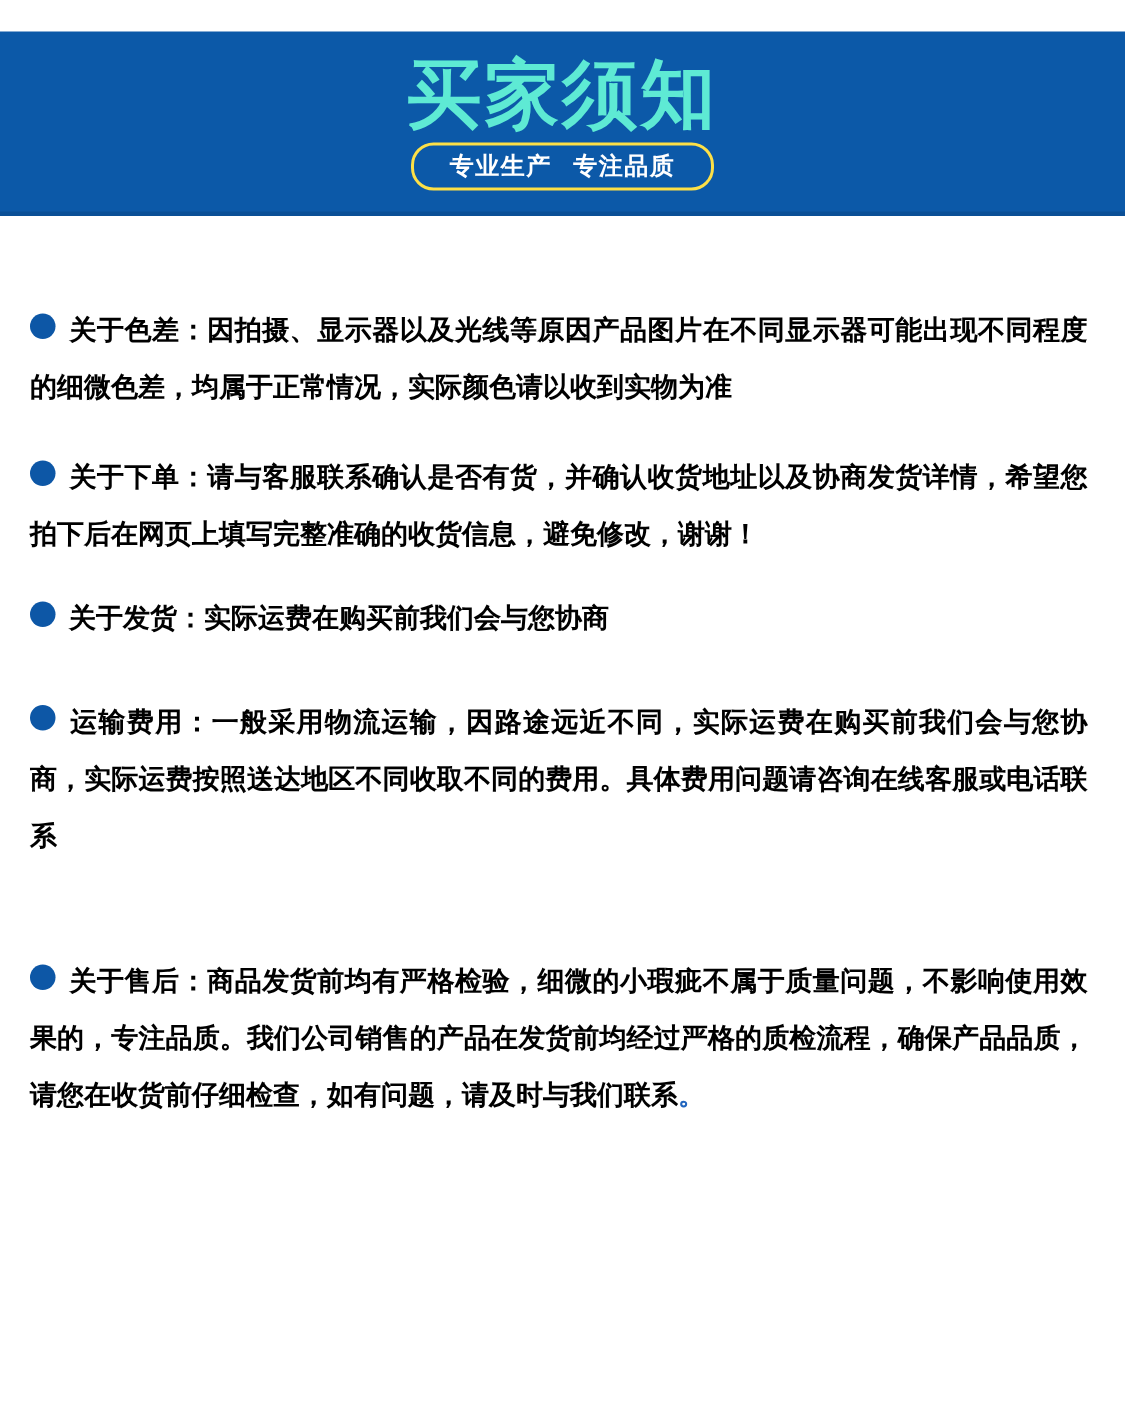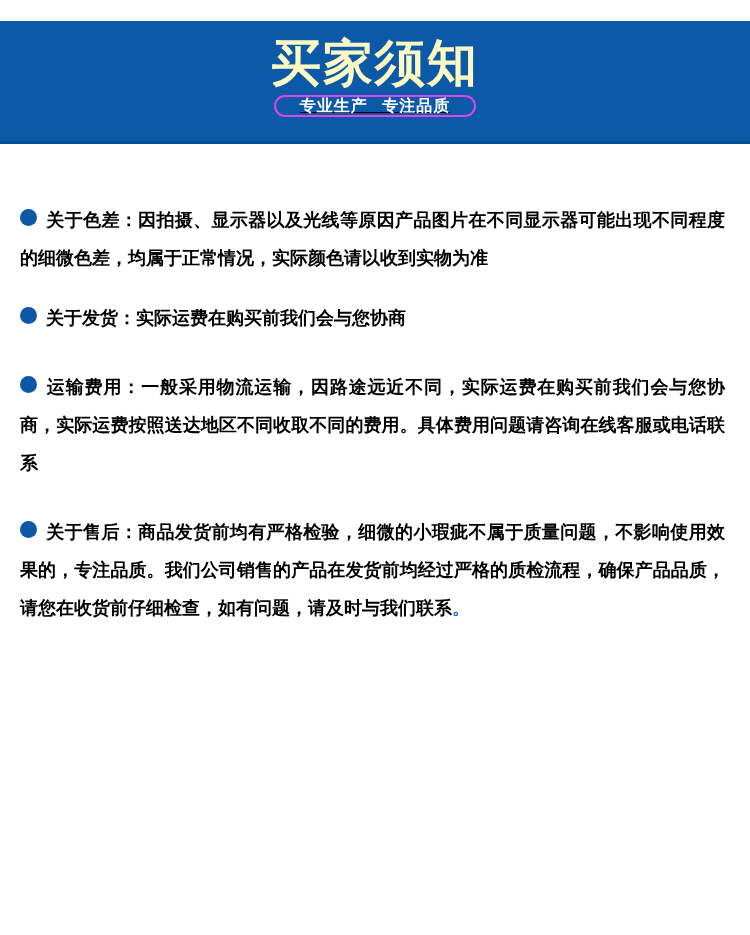--- a/index.html
+++ b/index.html
@@ -24,37 +24,36 @@
     margin-top: 21px;
     height: 123px;
     background: var(--banner-blue);
     display: flex;
     flex-direction: column;
     align-items: center;
     box-shadow: inset 0 -3px 0 rgba(0,0,0,0.10);
   }
   .banner-title {
     margin: 14px 0 0 0;
-    color: #fef9c3;
+    color: #5eead4;
     font-size: 50px;
     line-height: 56px;
     font-weight: bold;
     letter-spacing: 2px;
     white-space: nowrap;
   }
   .pill {
     margin-top: 4px;
-    height: 22px;
-    border: 2px solid #d946ef;
+    height: 32px;
+    border: 2px solid #fde047;
     border-radius: 15px;
     padding: 0 24px;
     display: flex;
     align-items: center;
     justify-content: center;
-    text-decoration: underline;
   }
   .pill-text {
     color: #ffffff;
     font-size: 16px;
     font-weight: bold;
     letter-spacing: 1px;
     word-spacing: 9px;
     white-space: nowrap;
   }
   .content {
@@ -93,22 +92,23 @@
     <h1 class="banner-title">买家须知</h1>
     <div class="pill">
       <span class="pill-text">专业生产 专注品质</span>
     </div>
   </header>
 
   <main class="content">
 
     <p class="item" style="margin-bottom:22px"><span class="bullet"></span><span>关于色差：因拍摄、显示器以及光线等原因产品图片在不同显示器可能出现不同程度的细微色差，均属于正常情况，实际颜色请以收到实物为准</span><span class="ending"></span></p>
 
+    <p class="item" style="margin-bottom:18px"><span class="bullet"></span><span>关于下单：请与客服联系确认是否有货，并确认收货地址以及协商发货详情，希望您拍下后在网页上填写完整准确的收货信息，避免修改，谢谢！</span><span class="ending"></span></p>
 
     <p class="item" style="margin-bottom:31px"><span class="bullet"></span><span>关于发货：实际运费在购买前我们会与您协商</span><span class="ending"></span></p>
 
-    <p class="item" style="margin-bottom:31px"><span class="bullet"></span><span>运输费用：一般采用物流运输，因路途远近不同，实际运费在购买前我们会与您协商，实际运费按照送达地区不同收取不同的费用。具体费用问题请咨询在线客服或电话联系</span><span class="ending"></span></p>
+    <p class="item" style="margin-bottom:59px"><span class="bullet"></span><span>运输费用：一般采用物流运输，因路途远近不同，实际运费在购买前我们会与您协商，实际运费按照送达地区不同收取不同的费用。具体费用问题请咨询在线客服或电话联系</span><span class="ending"></span></p>
 
     <p class="item" style="margin-bottom:0"><span class="bullet"></span><span>关于售后：商品发货前均有严格检验，细微的小瑕疵不属于质量问题，不影响使用效果的，专注品质。我们公司销售的产品在发货前均经过严格的质检流程，确保产品品质，请您在收货前仔细检查，如有问题，请及时与我们联系</span><span class="ending">。</span></p>
 
   </main>
 
 </div>
 
 </body></html>

